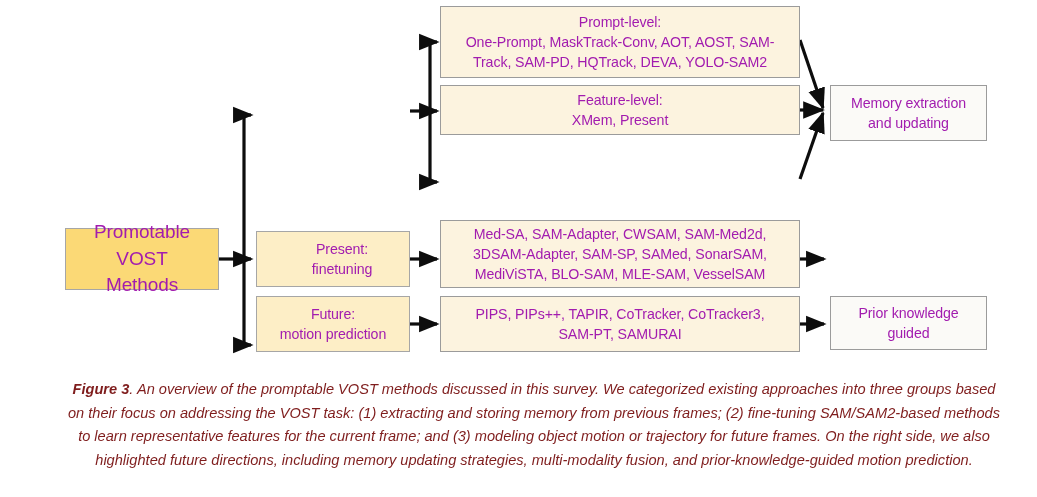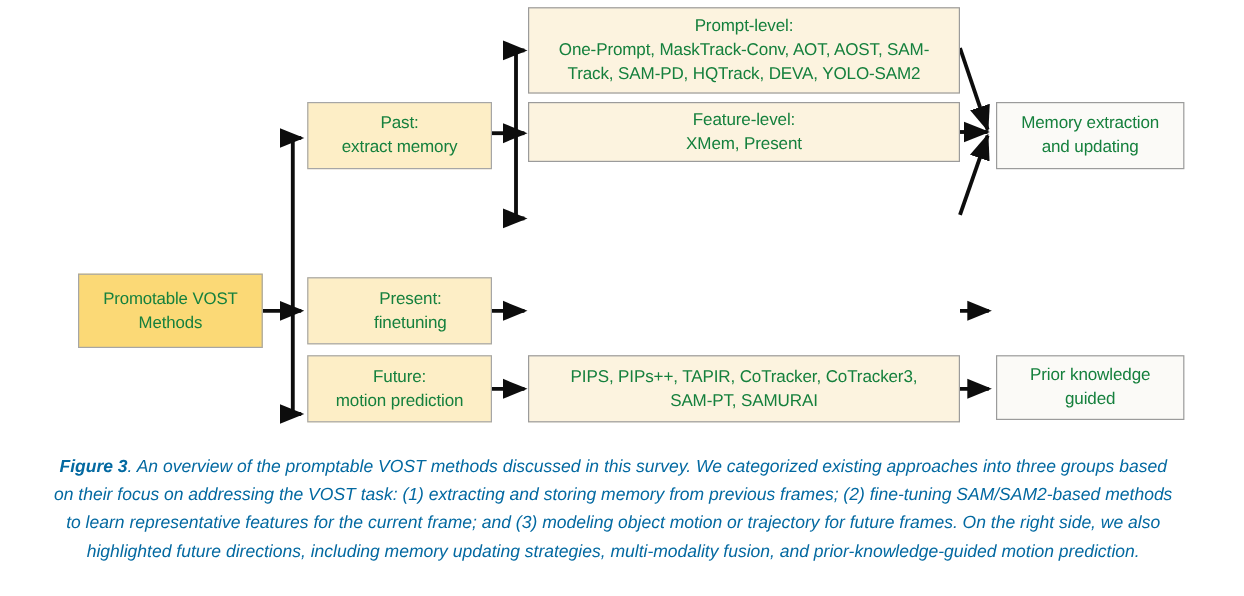--- a/index.html
+++ b/index.html
@@ -33,58 +33,58 @@
     pointer-events: none;
   }
   .node {
     position: absolute;
     box-sizing: border-box;
     border: 1px solid #9b9b9b;
     display: flex;
     align-items: center;
     justify-content: center;
     text-align: center;
-    color: #15803d;
+    color: #a21caf;
     font-size: 14.2px;
     line-height: 1.42;
     padding: 3px 6px;
     letter-spacing: -0.1px;
   }
   .node-root {
     background: #fbd976;
     border-color: #a6a6a6;
-    font-size: 14px;
+    font-size: 19px;
   }
   .node-stage {
     background: #fdeec6;
     border-color: #a6a6a6;
   }
   .node-method {
     background: #fcf3df;
     border-color: #9b9b9b;
   }
   .node-future {
     background: #fbfaf7;
     border-color: #9b9b9b;
   }
   .node-text {
     display: block;
     white-space: pre-line;
   }
   #caption {
     position: absolute;
-    left: 44px;
+    left: 67px;
     top: 378px;
     width: 934px;
     text-align: center;
     font-family: "Liberation Sans", sans-serif;
     font-style: italic;
     font-size: 14.6px;
     line-height: 1.62;
-    color: #0369a1;
+    color: #7f1d1d;
   }
   #caption .cap-label {
     font-weight: bold;
     font-style: italic;
   }
 </style>
 </head>
 <body>
 
 <div id="figure-root">
@@ -162,24 +162,20 @@
       <g stroke="#0d0d0d" stroke-width="3.2" fill="none">
         <path d="M800,324 L824,324" marker-end="url(#arrowhead)"></path>
       </g>
     </svg>
 
     <div class="node node-root" style="left:65px; top:228px; width:154px; height:62px;">
       <span class="node-text">Promotable VOST
 Methods</span>
     </div>
 
-    <div class="node node-stage" style="left:256px; top:85px; width:154px; height:56px;">
-      <span class="node-text">Past:
-extract memory</span>
-    </div>
 
     <div class="node node-stage" style="left:256px; top:231px; width:154px; height:56px;padding-left:24px;">
       <span class="node-text">Present:
 finetuning</span>
     </div>
 
     <div class="node node-stage" style="left:256px; top:296px; width:154px; height:56px;">
       <span class="node-text">Future:
 motion prediction</span>
     </div>
@@ -189,20 +185,25 @@
 One-Prompt, MaskTrack-Conv, AOT, AOST, SAM-
 Track, SAM-PD, HQTrack, DEVA, YOLO-SAM2</span>
     </div>
 
     <div class="node node-method" style="left:440px; top:85px; width:360px; height:50px;">
       <span class="node-text">Feature-level:
 XMem, Present</span>
     </div>
 
 
+    <div class="node node-method" style="left:440px; top:220px; width:360px; height:68px;">
+      <span class="node-text">Med-SA, SAM-Adapter, CWSAM, SAM-Med2d,
+3DSAM-Adapter, SAM-SP, SAMed, SonarSAM,
+MediViSTA, BLO-SAM, MLE-SAM, VesselSAM</span>
+    </div>
 
     <div class="node node-method" style="left:440px; top:296px; width:360px; height:56px;">
       <span class="node-text">PIPS, PIPs++, TAPIR, CoTracker, CoTracker3,
 SAM-PT, SAMURAI</span>
     </div>
 
     <div class="node node-future" style="left:830px; top:85px; width:157px; height:56px;text-align:center;">
       <span class="node-text">Memory extraction
 and updating</span>
     </div>

